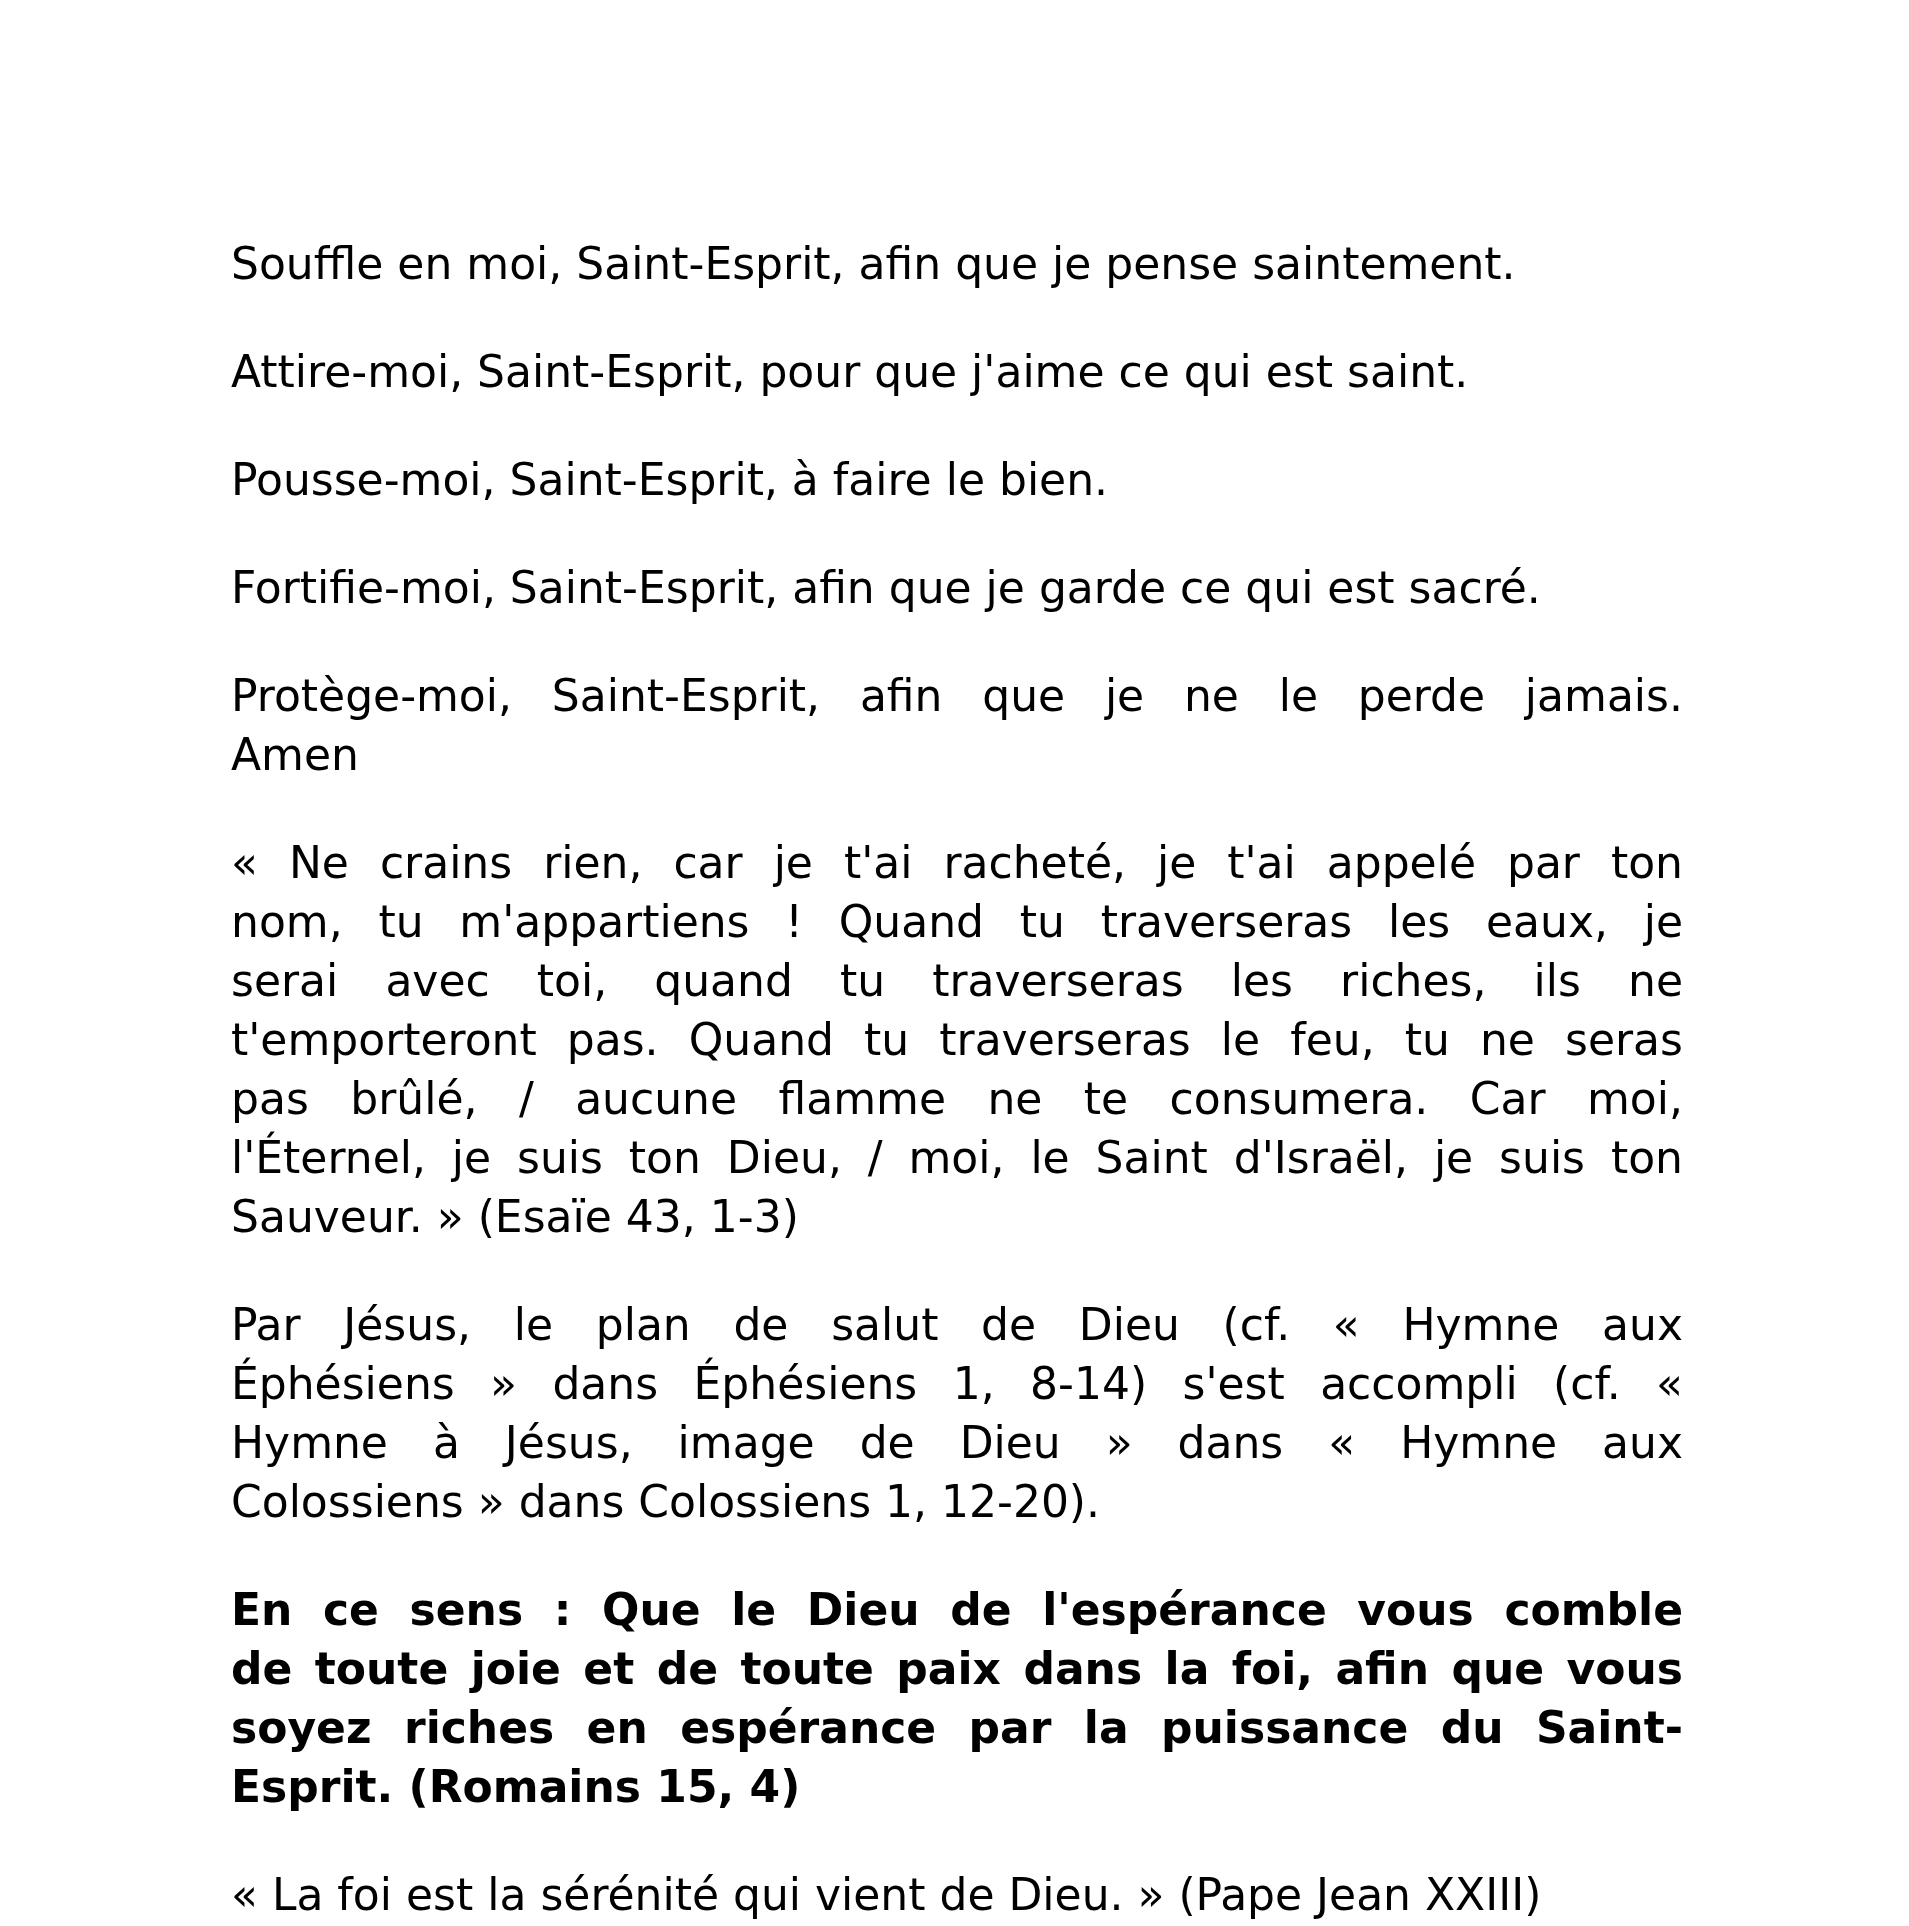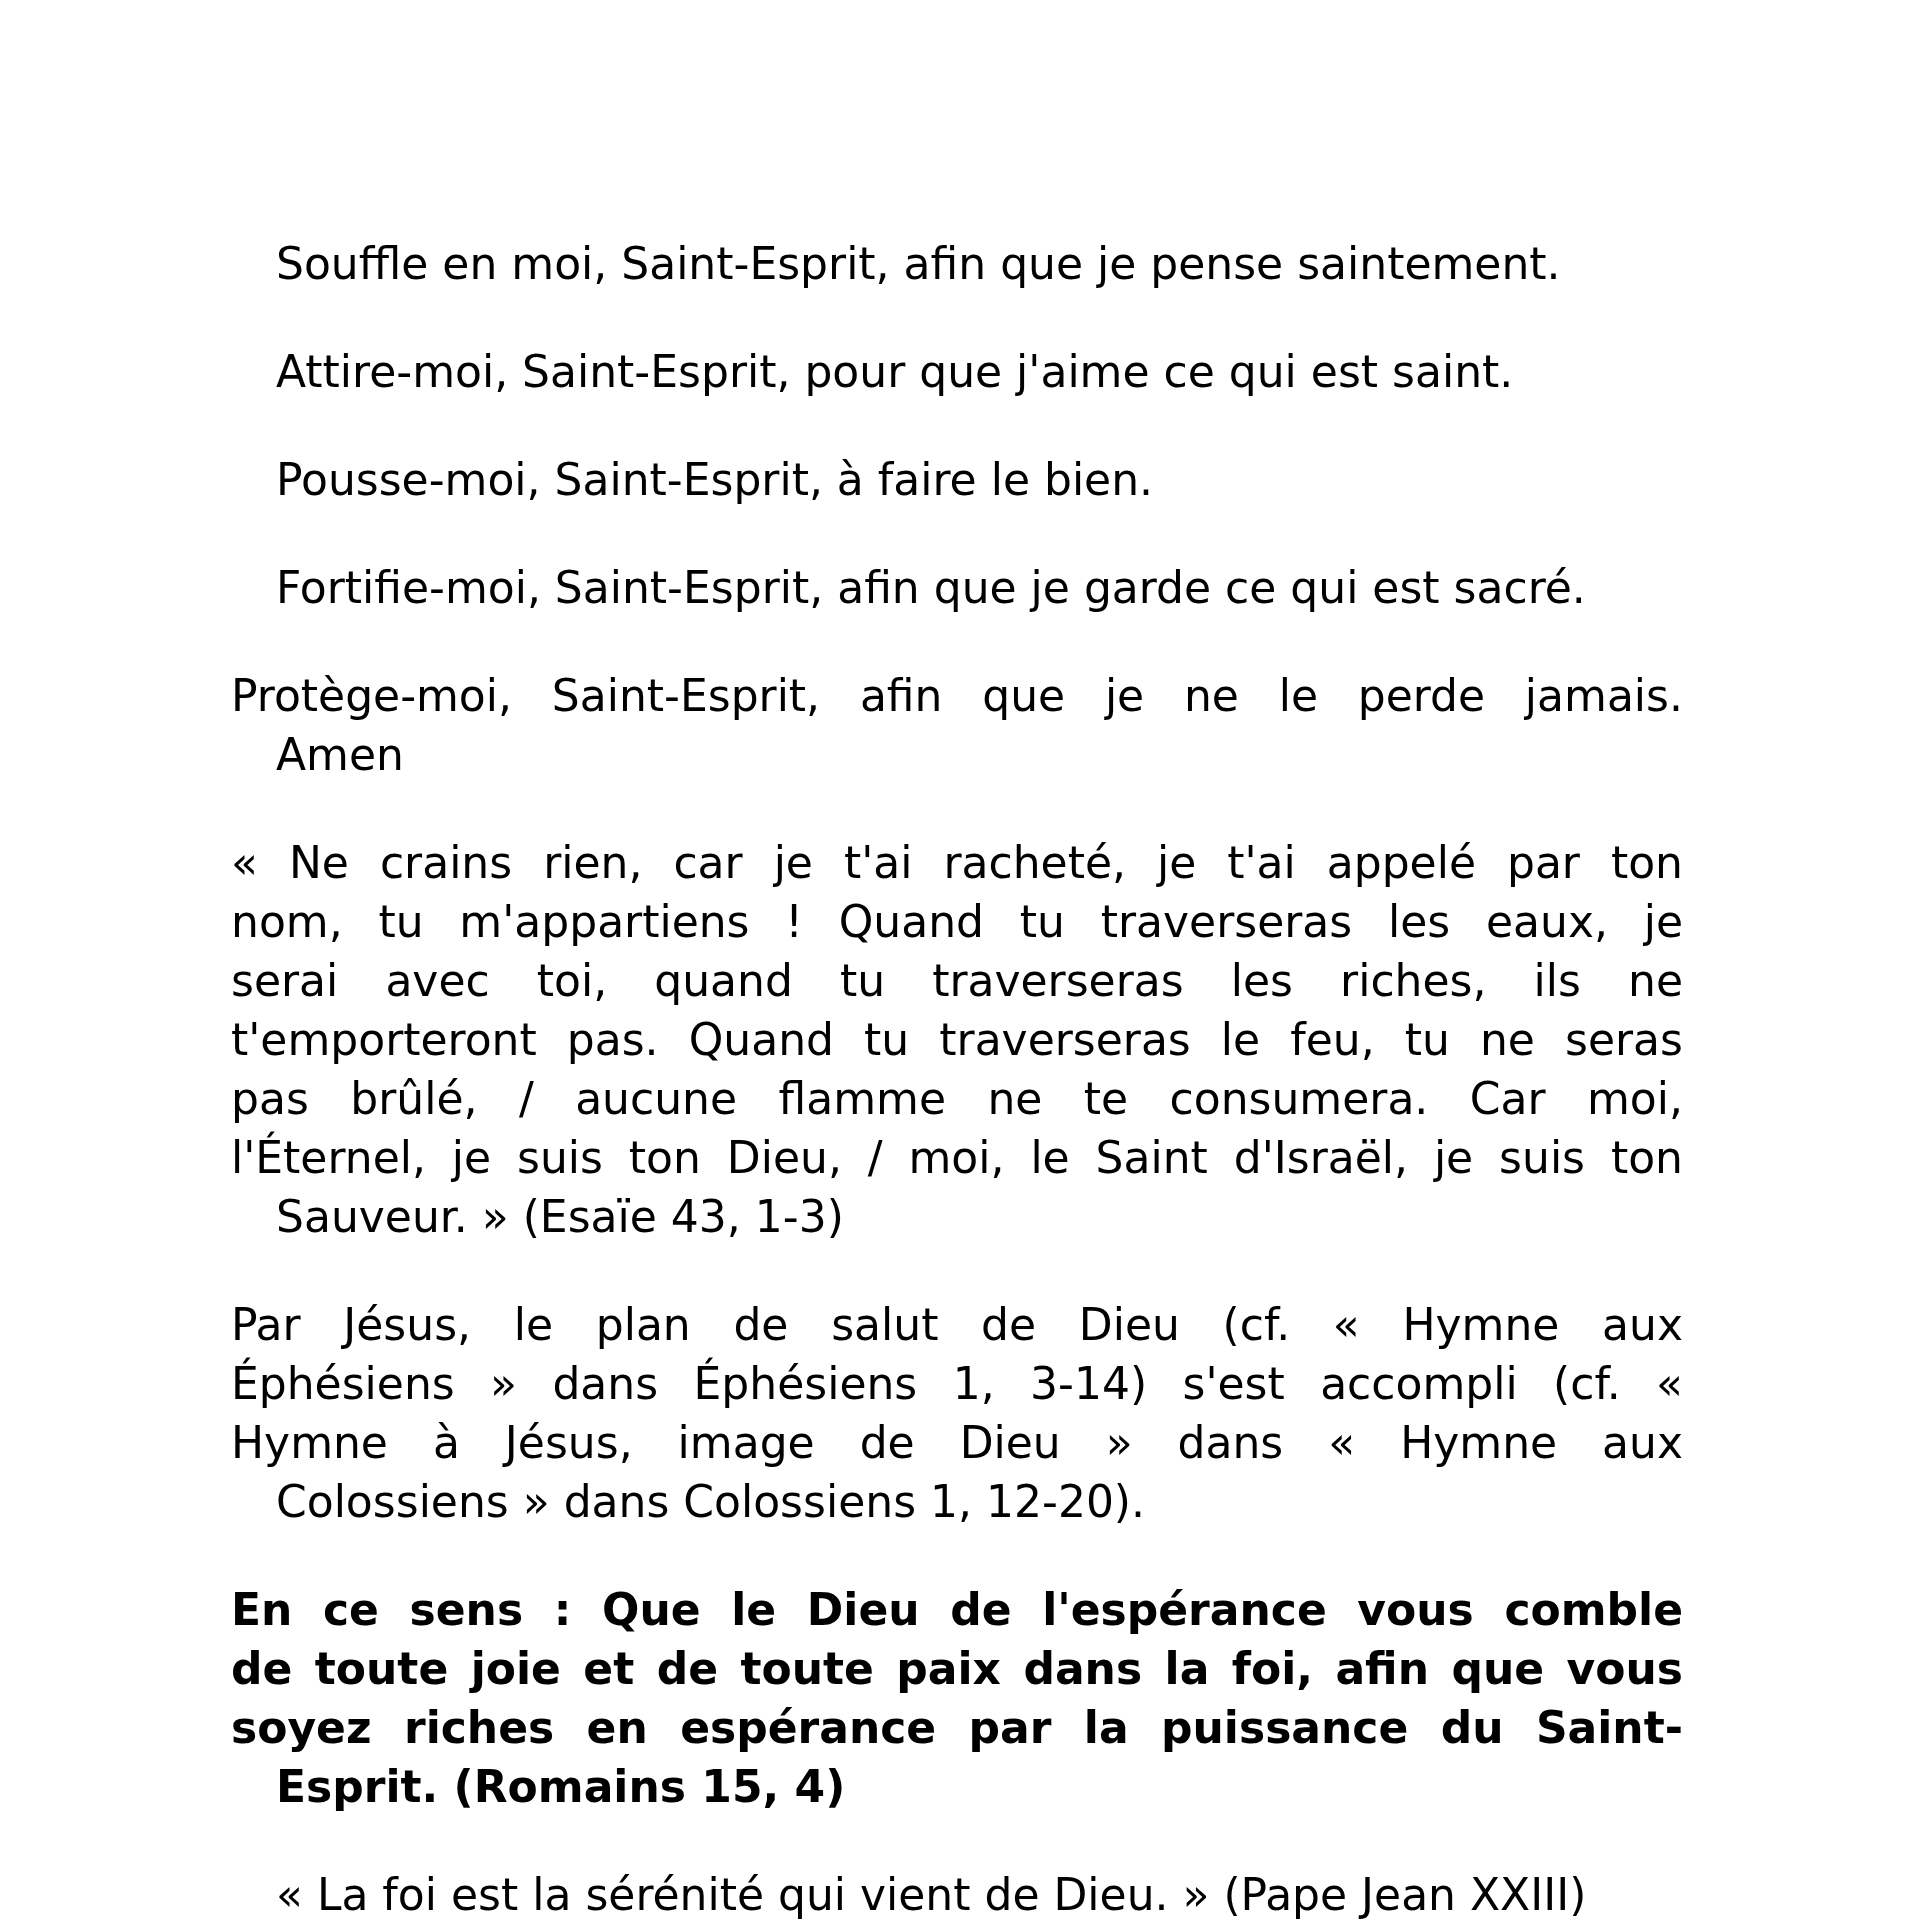--- a/index.html
+++ b/index.html
@@ -33,21 +33,20 @@
   }
   .line {
     display: block;
     text-align: justify;
     text-align-last: justify;
     text-justify: inter-word;
   }
   .line.last {
     text-align: left;
     text-align-last: left;
-    margin-left: 45px;
   }
 </style>
 </head>
 <body>
 
 <div class="page">
   <div class="content">
       <p class="para normal">
         <span class="line last">Souffle en moi, Saint-Esprit, afin que je pense saintement.</span>
       </p>
@@ -68,21 +67,21 @@
         <span class="line">« Ne crains rien, car je t'ai racheté, je t'ai appelé par ton</span>
         <span class="line">nom, tu m'appartiens ! Quand tu traverseras les eaux, je</span>
         <span class="line">serai avec toi, quand tu traverseras les riches, ils ne</span>
         <span class="line">t'emporteront pas. Quand tu traverseras le feu, tu ne seras</span>
         <span class="line">pas brûlé, / aucune flamme ne te consumera. Car moi,</span>
         <span class="line">l'Éternel, je suis ton Dieu, / moi, le Saint d'Israël, je suis ton</span>
         <span class="line last">Sauveur. » (Esaïe 43, 1-3)</span>
       </p>
       <p class="para normal">
         <span class="line">Par Jésus, le plan de salut de Dieu (cf. « Hymne aux</span>
-        <span class="line">Éphésiens » dans Éphésiens 1, 3-14) s'est accompli (cf. «</span>
+        <span class="line">Éphésiens » dans Éphésiens 1, 8-14) s'est accompli (cf. «</span>
         <span class="line">Hymne à Jésus, image de Dieu » dans « Hymne aux</span>
         <span class="line last">Colossiens » dans Colossiens 1, 12-20).</span>
       </p>
       <p class="para bold">
         <span class="line">En ce sens : Que le Dieu de l'espérance vous comble</span>
         <span class="line">de toute joie et de toute paix dans la foi, afin que vous</span>
         <span class="line">soyez riches en espérance par la puissance du Saint-</span>
         <span class="line last">Esprit. (Romains 15, 4)</span>
       </p>
       <p class="para normal">

